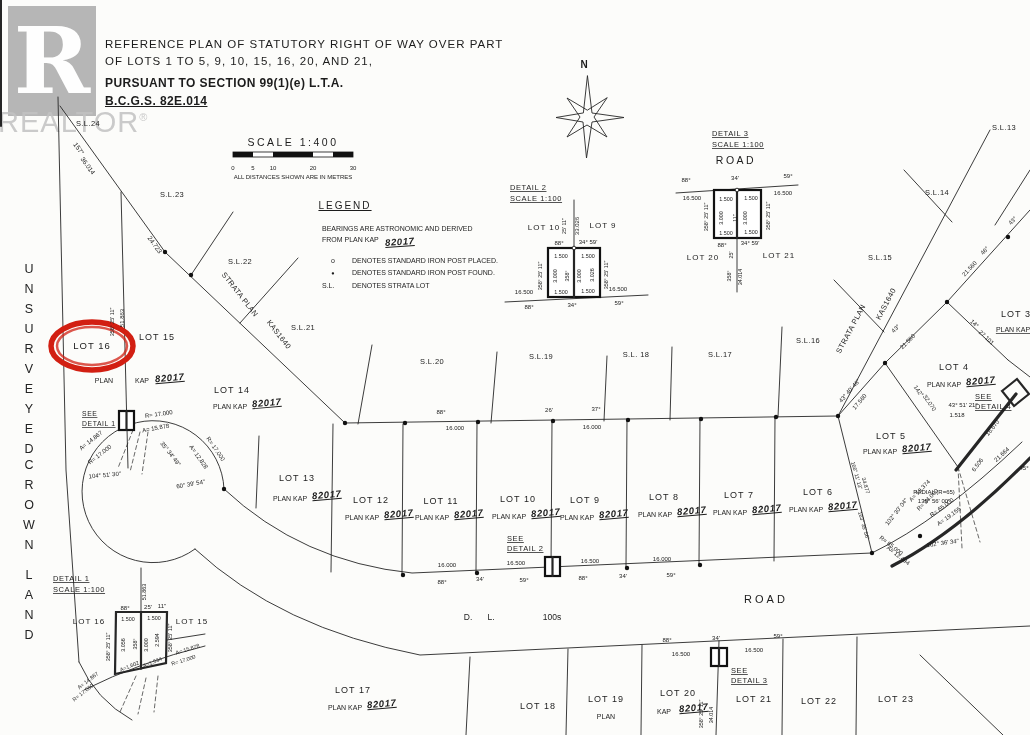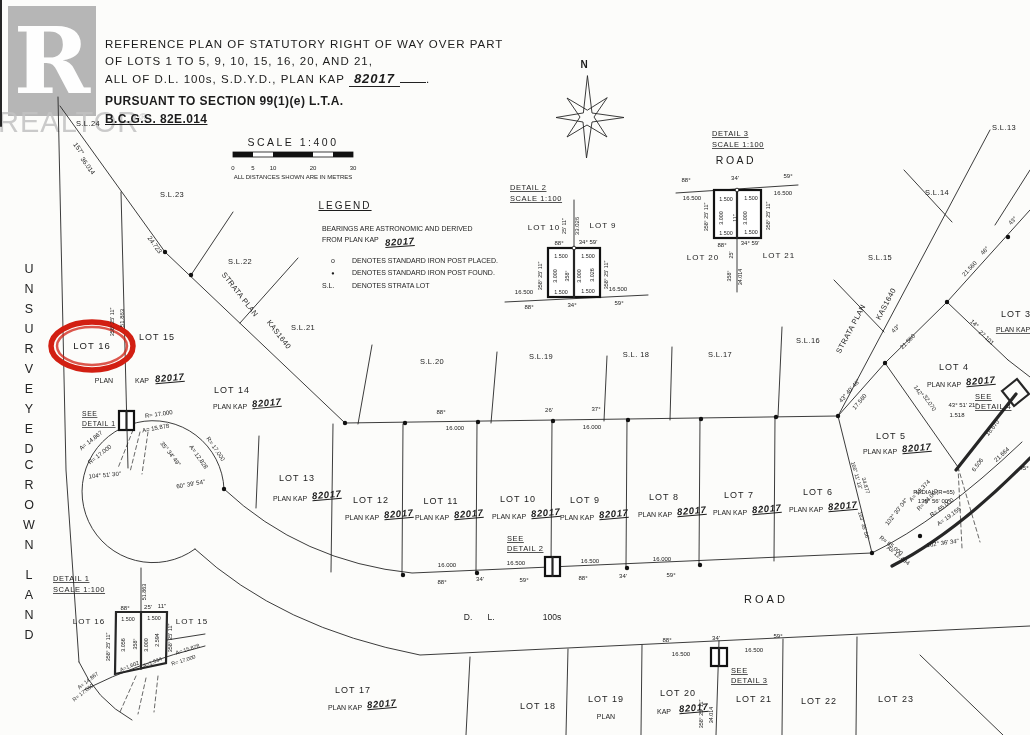--- a/index.html
+++ b/index.html
@@ -47,22 +47,20 @@
 <div class="sheet">
 
   <div class="wm-box">
       <span class="wm-r">R</span>
     </div>
   <div class="wm-word"><span>REALTOR</span><sup>®</sup></div>
 
   <div class="titleblock">
     <div class="tl">REFERENCE PLAN OF STATUTORY RIGHT OF WAY OVER PART</div>
     <div class="tl">OF LOTS 1 TO 5, 9, 10, 15, 16, 20, AND 21,</div>
-    <div class="tl"><span>ALL OF D.L. 100s, S.D.Y.D., PLAN KAP</span>
-      <span class="title-hw">82017</span><span class="blankline"></span><span>.</span></div>
     <div class="pursuant">PURSUANT TO SECTION 99(1)(e) L.T.A.</div>
     <div class="bcgs">B.C.G.S. 82E.014</div>
   </div>
 
   <div class="vword" style="left:22px;top:262px;">UNSURVEYED</div>
   <div class="vword" style="left:22px;top:458px;">CROWN</div>
   <div class="vword" style="left:22px;top:568px;">LAND</div>
 
   <svg width="1030" height="735" viewBox="0 0 1030 735">
 

